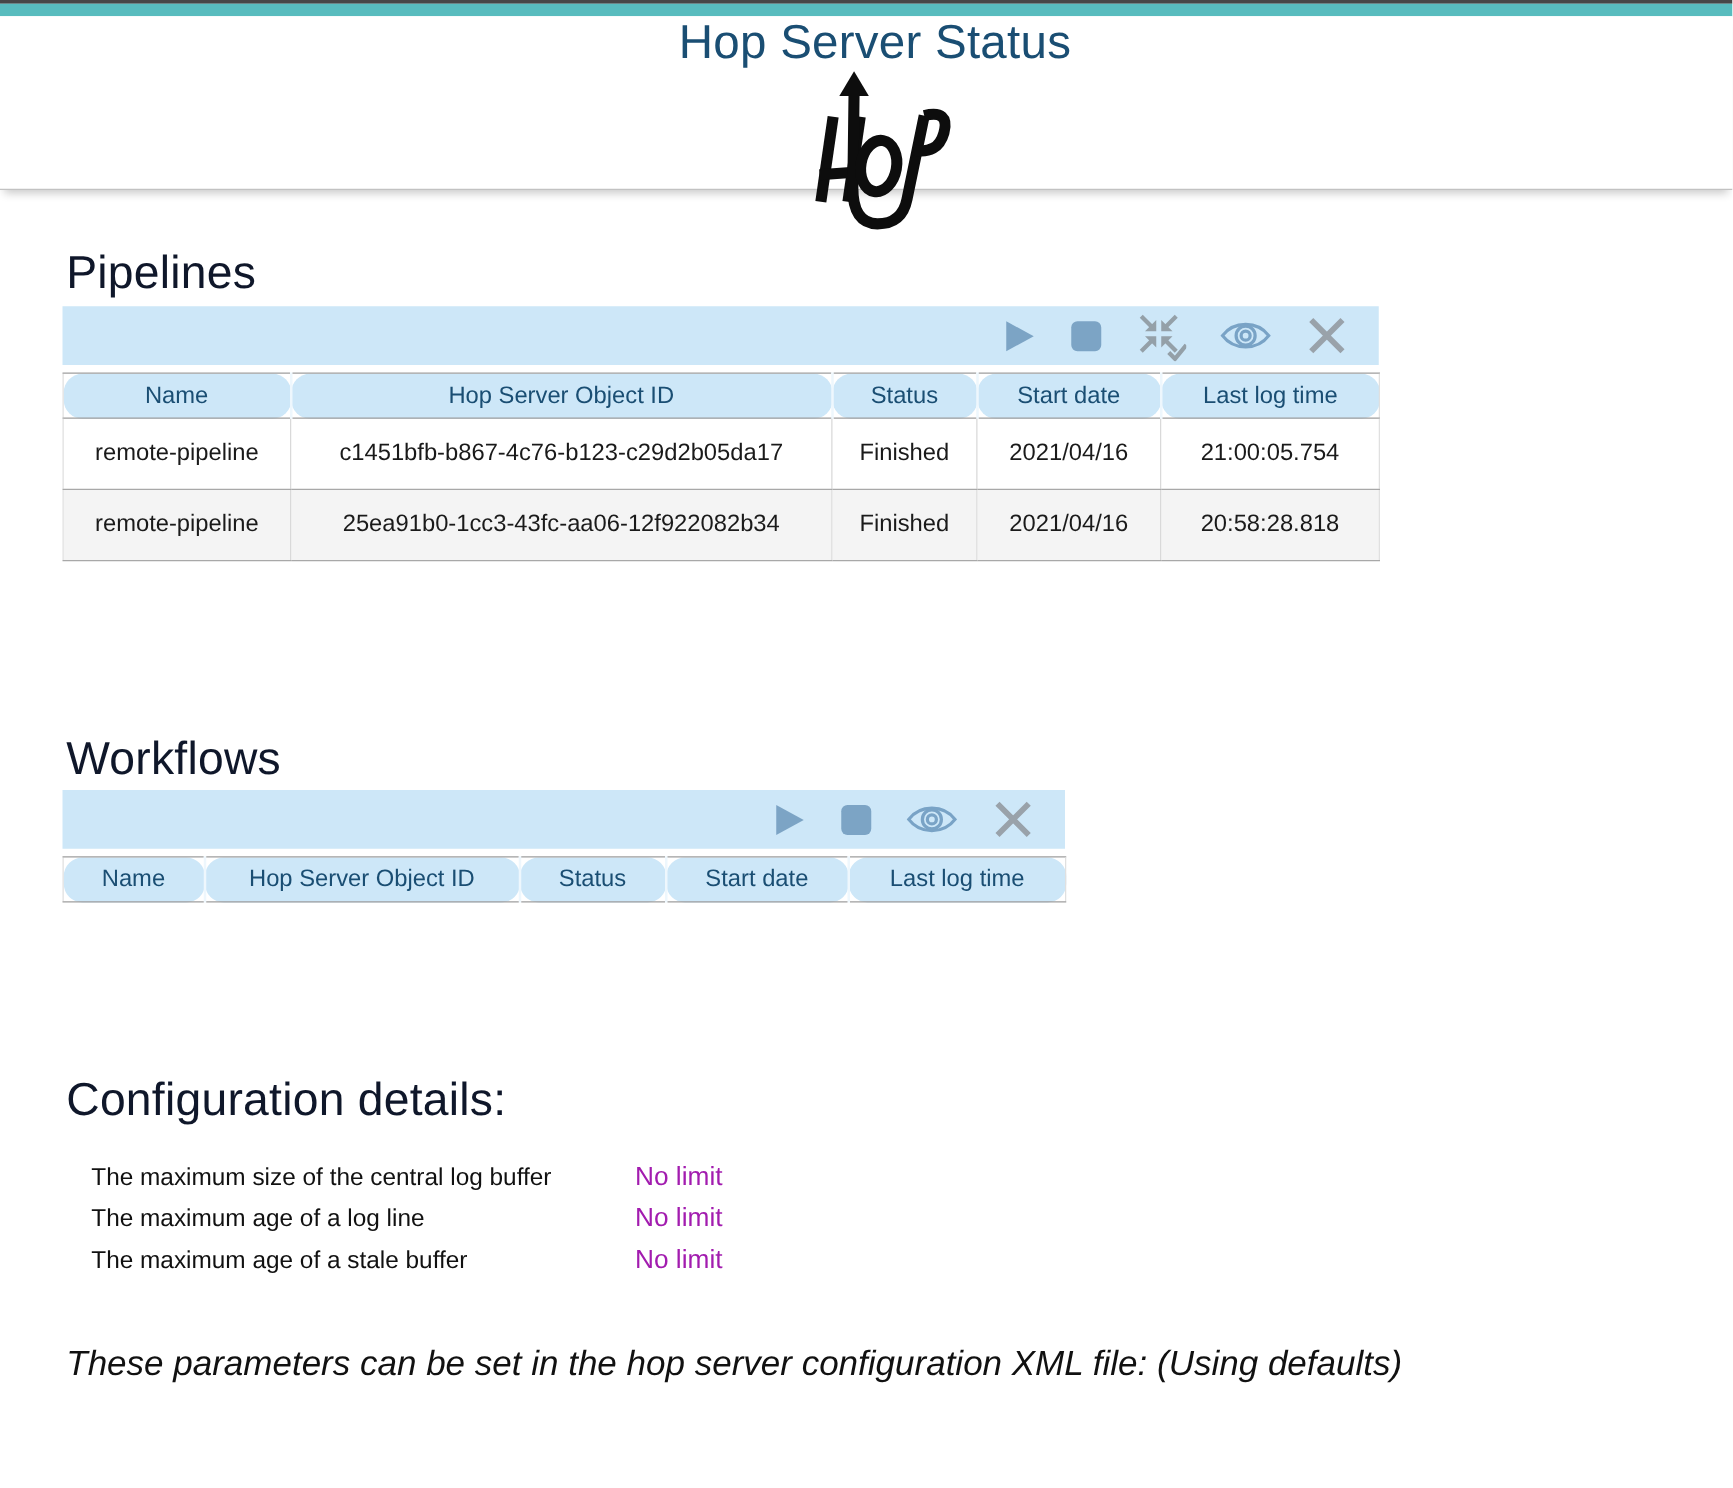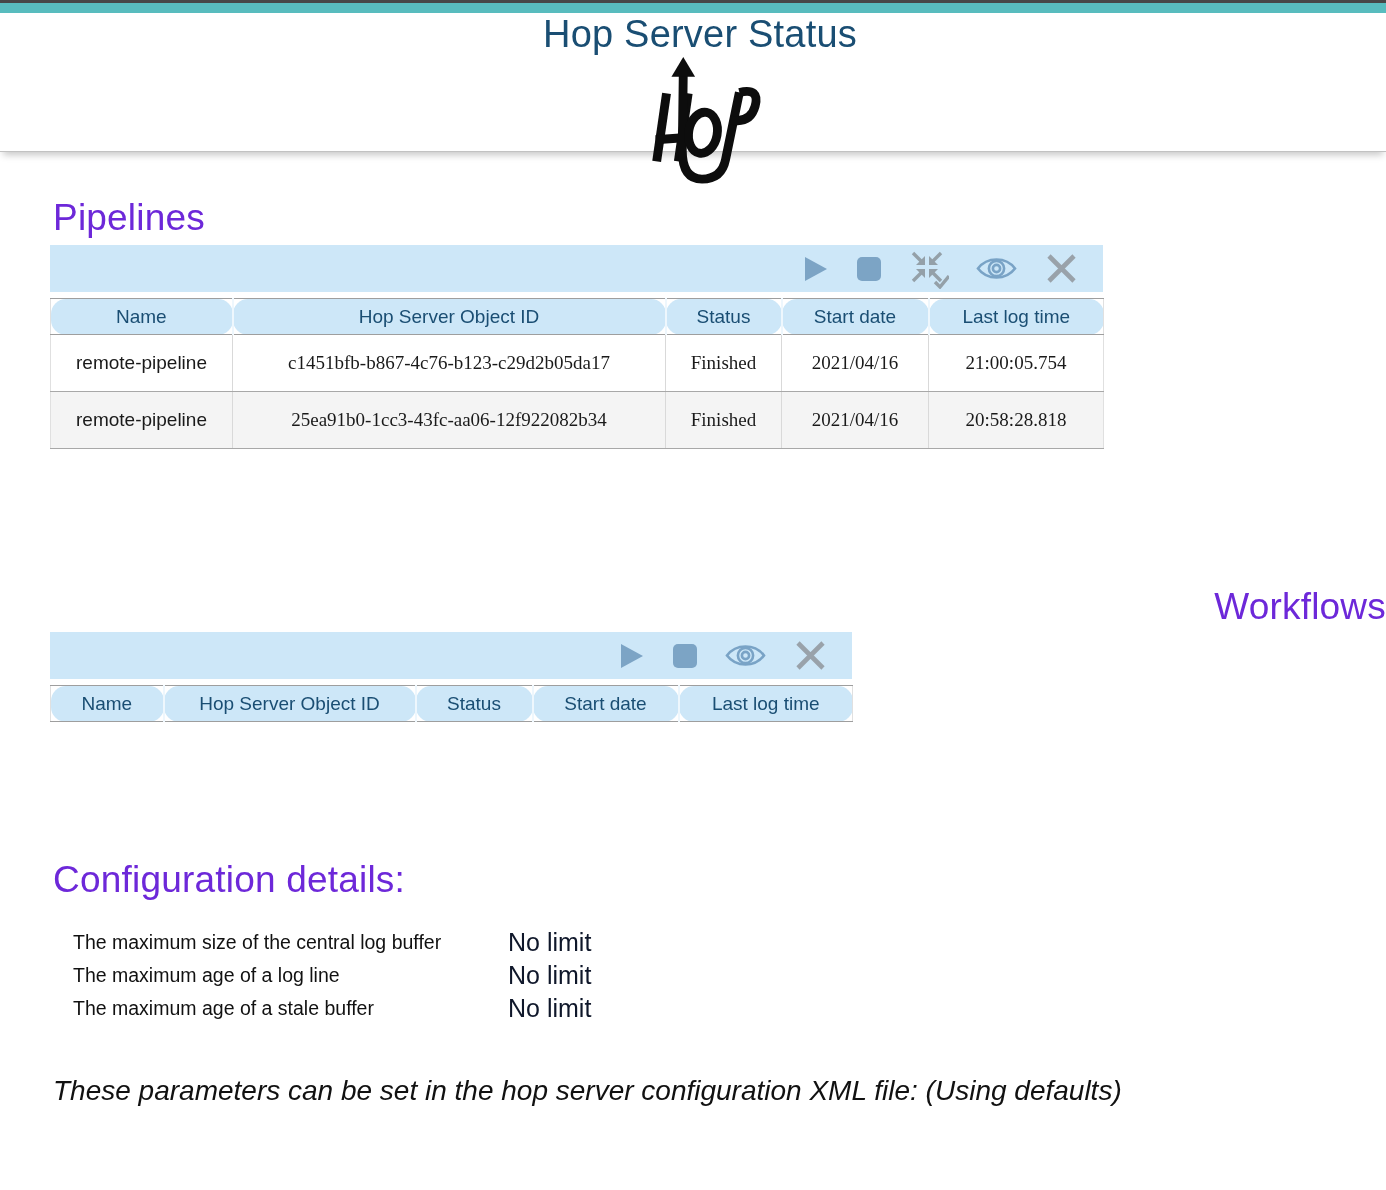--- a/index.html
+++ b/index.html
@@ -29,25 +29,25 @@
   }
   .page-title {
     font-size: 38px; font-weight: 400; color: #1A4E73;
     margin: 0; letter-spacing: 0.2px;
   }
   .logo-box { width: 128px; height: 132px; }
 
   main { padding-left: 50px; }
 
   h2.section-heading {
-    font-size: 37px; font-weight: 400; color: #6d28d9;
+    font-size: 37px; font-weight: 400; color: #0f172a;
     line-height: 1.14; letter-spacing: 0.2px;
   }
   #pipelines-heading   { margin: 45px 0 6px 3px; }
-  #workflows-heading   { margin: 137px 0 4px 3px; text-align: right; }
+  #workflows-heading   { margin: 137px 0 4px 3px; }
   #config-heading      { margin: 137px 0 0 3px; }
 
   
   .toolbar {
     background: #CDE7F8;
     height: 47px;
     display: flex; align-items: center; justify-content: flex-end;
     gap: 27px; padding-right: 24px;
     margin-bottom: 6px;
   }
@@ -78,42 +78,42 @@
   }
   .status-table th + th { border-left: 2px solid #eef7fd; }
 
   .status-table td {
     font-size: 19px; color: #1a1a1a;
     height: 57px; text-align: center;
     border-bottom: 1px solid #a8a8a8;
     padding: 0 6px;
     overflow: hidden; white-space: nowrap;
   }
-  .status-table td + td { border-left: 1px solid #d9d9d9; font-family: Liberation Serif, serif; }
+  .status-table td + td { border-left: 1px solid #d9d9d9; }
   .status-table tbody tr.alt { background: #F4F4F4; }
 
   
   .pipelines-table col.c-name  { width: 182px; }
   .pipelines-table col.c-id    { width: 433px; }
   .pipelines-table col.c-stat  { width: 116px; }
   .pipelines-table col.c-date  { width: 147px; }
   .pipelines-table col.c-log   { width: 175px; }
 
   
   .workflows-table col.c-name  { width: 113px; }
   .workflows-table col.c-id    { width: 252px; }
   .workflows-table col.c-stat  { width: 117px; }
   .workflows-table col.c-date  { width: 146px; }
   .workflows-table col.c-log   { width: 174px; }
 
   
   .config-params { margin: 24px 0 0 23px; }
   .config-row { display: flex; height: 33px; align-items: center; }
   .config-label { width: 435px; font-size: 19.5px; color: #111; }
-  .config-value { font-size: 25px; color: #0f172a; }
+  .config-value { font-size: 21px; color: #a21caf; }
 
   .footnote {
     margin: 50px 0 0 3px;
     font-size: 28px; font-style: italic; color: #111;
   }
 </style>
 </head>
 <body>
 
 <div class="top-strip"></div>

